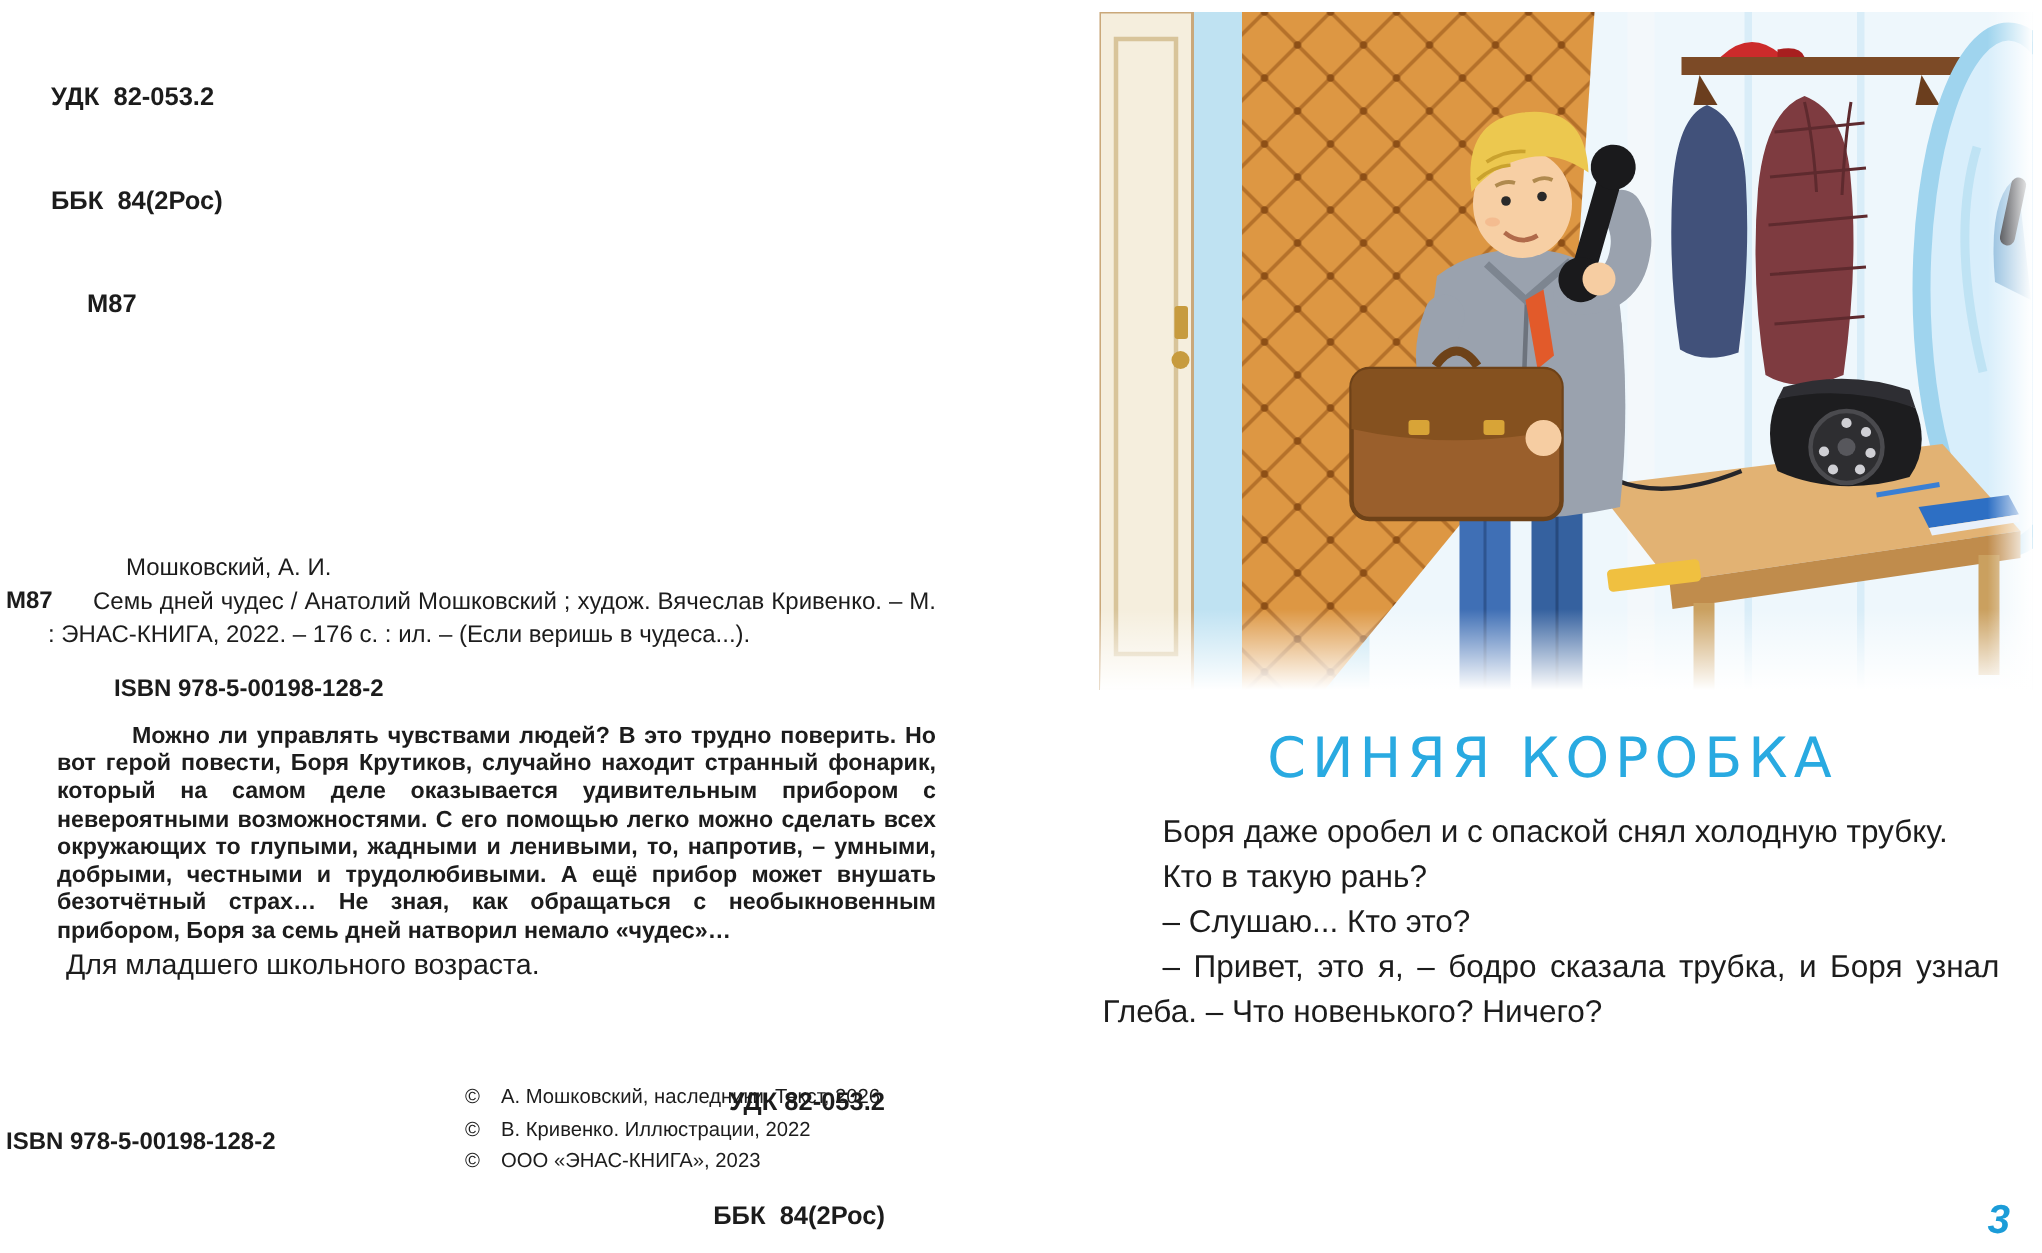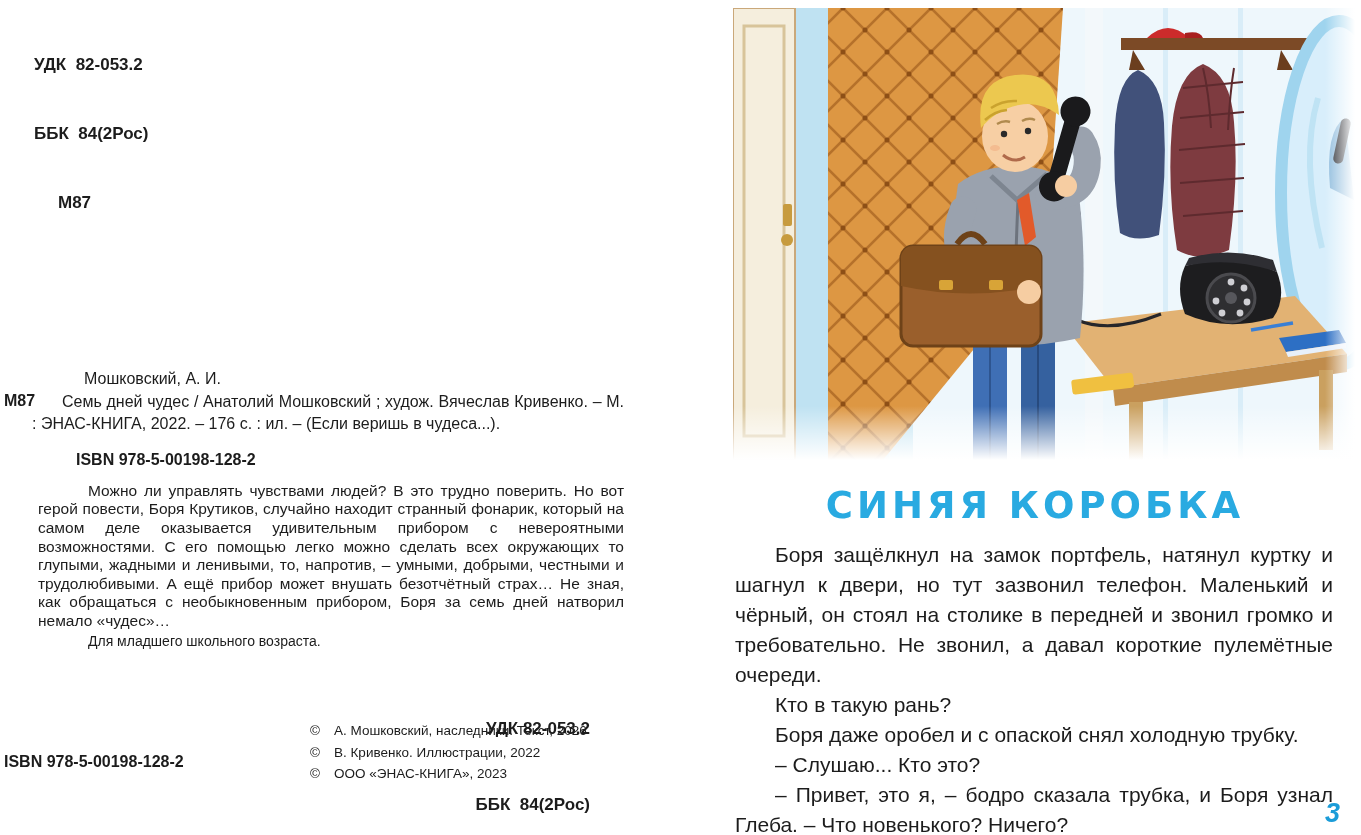--- a/index.html
+++ b/index.html
@@ -31,23 +31,23 @@
   .entry-row { position: relative; }
   .entry-code { position: absolute; left: 4px; top: 1px; font-weight: bold; }
   .entry-text {
     margin-left: 32px; text-indent: 30px;
     text-align: justify; line-height: 1.4;
   }
   .isbn-mid { font-weight: bold; margin-left: 76px; margin-top: 15px; }
   .annotation {
     margin-left: 38px; margin-top: 13px;
     font-size: 15.5px; line-height: 1.2;
-    text-indent: 50px; text-align: justify;
-  }
-  .audience { margin-left: 88px; margin-top: 2px; font-size: 14px; }
+    text-indent: 50px; text-align: justify; font-weight: bold;
+  }
+  .audience { margin-left: 44px; margin-top: 2px; font-size: 19px; }
   .codes-bottom {
     margin-top: 16px; padding-right: 34px;
     text-align: right; font-weight: bold; font-size: 17px; line-height: 1.5;
     white-space: pre;
   }
   .copyrights {
     position: absolute; left: 310px; top: 720px;
     font-size: 13.5px; line-height: 1.6;
   }
   .copyright-line { display: flex; }
@@ -58,21 +58,21 @@
   }
 
   
   .illustration {
     position: absolute; left: 53px; top: 8px;
     width: 622px; height: 452px;
   }
   .chapter-title {
     position: absolute; left: 55px; top: 484px; width: 600px;
     text-align: center;
-    font-size: 37px; font-weight: bold; letter-spacing: 4px;
+    font-size: 37px; font-weight: normal; letter-spacing: 4px;
     color: #29aae1;
     font-family: "DejaVu Sans", sans-serif;
   }
   .story {
     position: absolute; left: 55px; top: 540px; width: 598px;
     font-size: 21px; line-height: 1.43;
   }
   .story p { text-indent: 40px; text-align: justify; }
   .page-number {
     position: absolute; left: 645px; top: 798px;
@@ -259,21 +259,20 @@
       </g>
 
       <rect x="0" y="398" width="622" height="54" fill="url(#fadeB)"></rect>
       <rect x="592" y="0" width="30" height="452" fill="url(#fadeR)"></rect>
     </svg>
   </div>
 
   <h1 class="chapter-title">СИНЯЯ КОРОБКА</h1>
 
   <div class="story">
-    <p>Боря защёлкнул на замок портфель, натянул куртку и шагнул к двери, но тут зазвонил телефон. Маленький и чёрный, он стоял на столике в передней и звонил громко и требовательно. Не звонил, а давал короткие пулемётные очереди.</p>
+    <p>Боря даже оробел и с опаской снял холодную трубку.</p>
     <p>Кто в такую рань?</p>
-    <p>Боря даже оробел и с опаской снял холодную трубку.</p>
     <p>– Слушаю... Кто это?</p>
     <p>– Привет, это я, – бодро сказала трубка, и Боря узнал Глеба. – Что новенького? Ничего?</p>
   </div>
 
   <div class="page-number">3</div>
 </div>
 
 </body></html>

